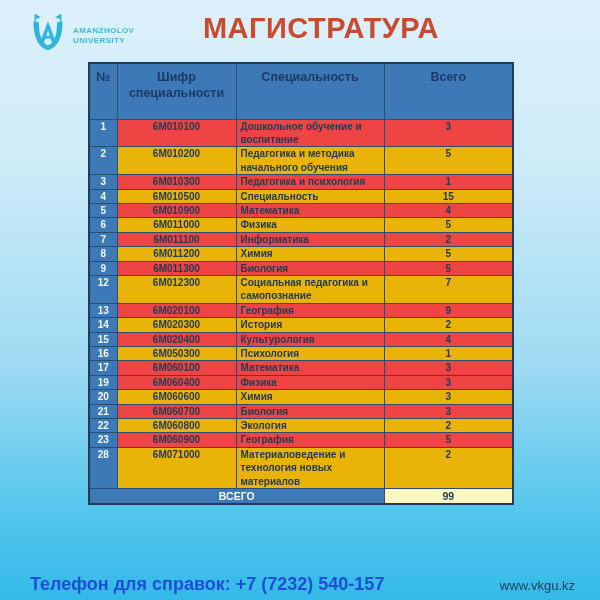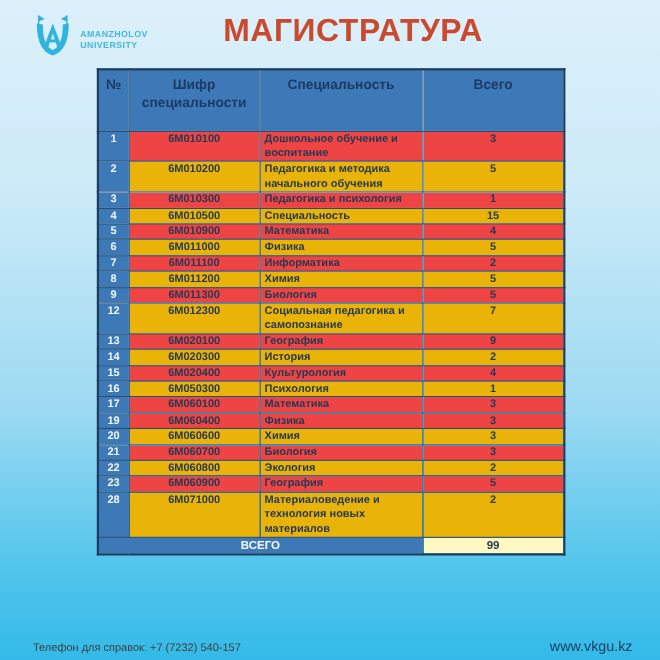--- a/index.html
+++ b/index.html
@@ -27,21 +27,21 @@
   td.c-code { text-align:center; width:119px; }
   td.c-name { text-align:left; width:148px; padding-left:4px; }
   td.c-total{ text-align:center; width:129px; }
   tr.odd  td:not(.c-num) { background:#ef4444; }
   tr.even td:not(.c-num) { background:#eab308; }
   tfoot td { font-size:10.5px; font-weight:bold; line-height:14px; }
   td.f-label { background:#3d79b6; color:#f3f7fb; text-align:center; }
   td.f-total { background:#fef9c3; color:#243a55; text-align:center; }
   table { border:2px solid #1f3c5c; }
   .bottom-bar { position:absolute; left:30px; right:25px; bottom:5px; display:flex; justify-content:space-between; align-items:baseline; }
-  .phone   { color:#404040; font-size:10px; font-weight:normal; }
+  .phone   { color:#1d4ed8; font-size:18px; font-weight:bold; }
   .website { color:#1b3e60; font-size:13px; font-weight:normal; }
 </style>
 </head>
 <body>
 
 <div class="logo">
   <span>
     <svg width="40" height="44" viewBox="0 0 44 46">
       <path d="M6 9 C6 28 12 38 22 41 C32 38 38 28 38 9 L32 10 C32 26 28 33 22 35.5 C16 33 12 26 12 10 Z" fill="#2fb4de"></path>
       <path d="M22 9 L31.5 34 L27 34 L22 19 L17 34 L12.5 34 Z" fill="#2fb4de"></path>

